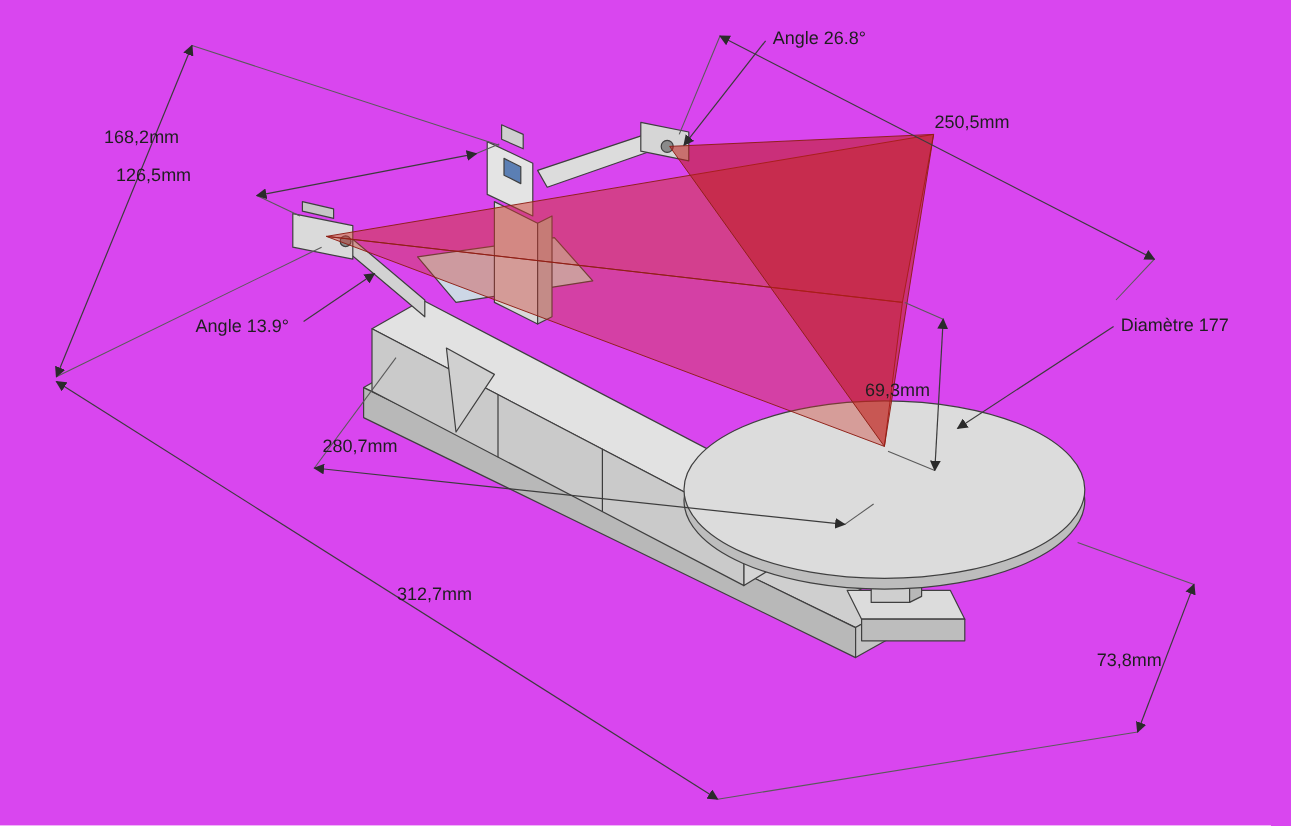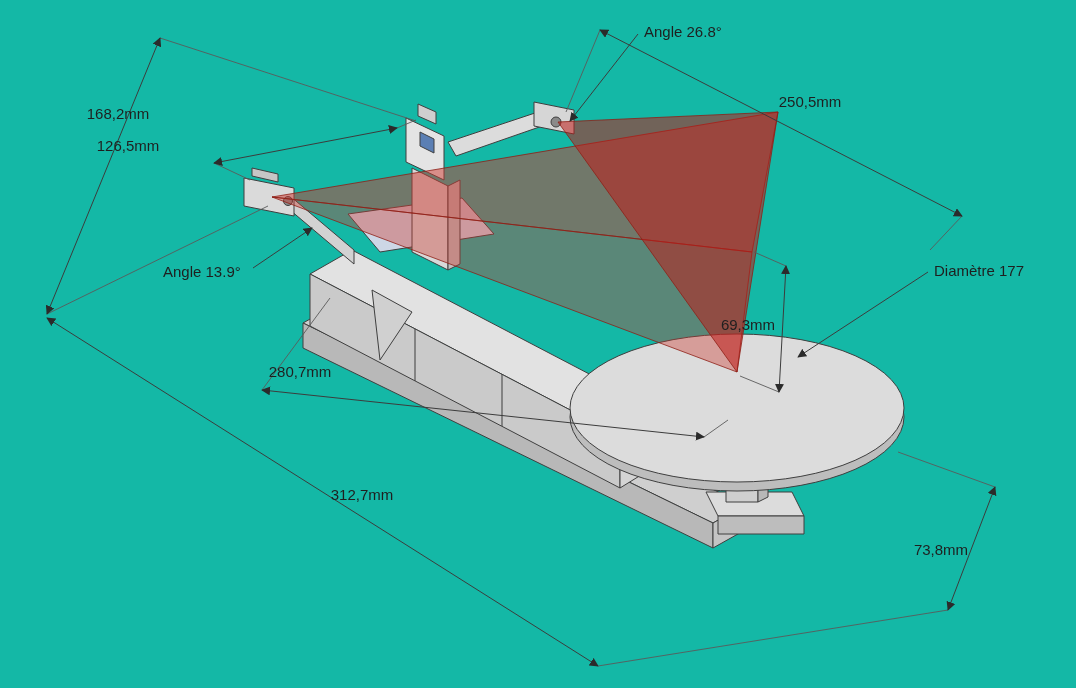--- a/index.html
+++ b/index.html
@@ -1,20 +1,20 @@
 <!DOCTYPE html>
 <html><head>
 <meta charset="utf-8">
 <style>
   html, body { margin: 0; padding: 0; background: #ffffff; }
   .stage {
     position: relative;
     width: 1076px;
     height: 688px;
-    background: #14b8a6;
+    background: #d946ef;
     font-family: "Liberation Sans", sans-serif;
     overflow: hidden;
   }
   svg { display: block; }
   .dim-text {
     font-family: "Liberation Sans", sans-serif;
     font-size: 15px;
     fill: #1f1f1f;
   }
   .model-shape { stroke: #3f3f3f; stroke-width: 1; stroke-linejoin: round; }

